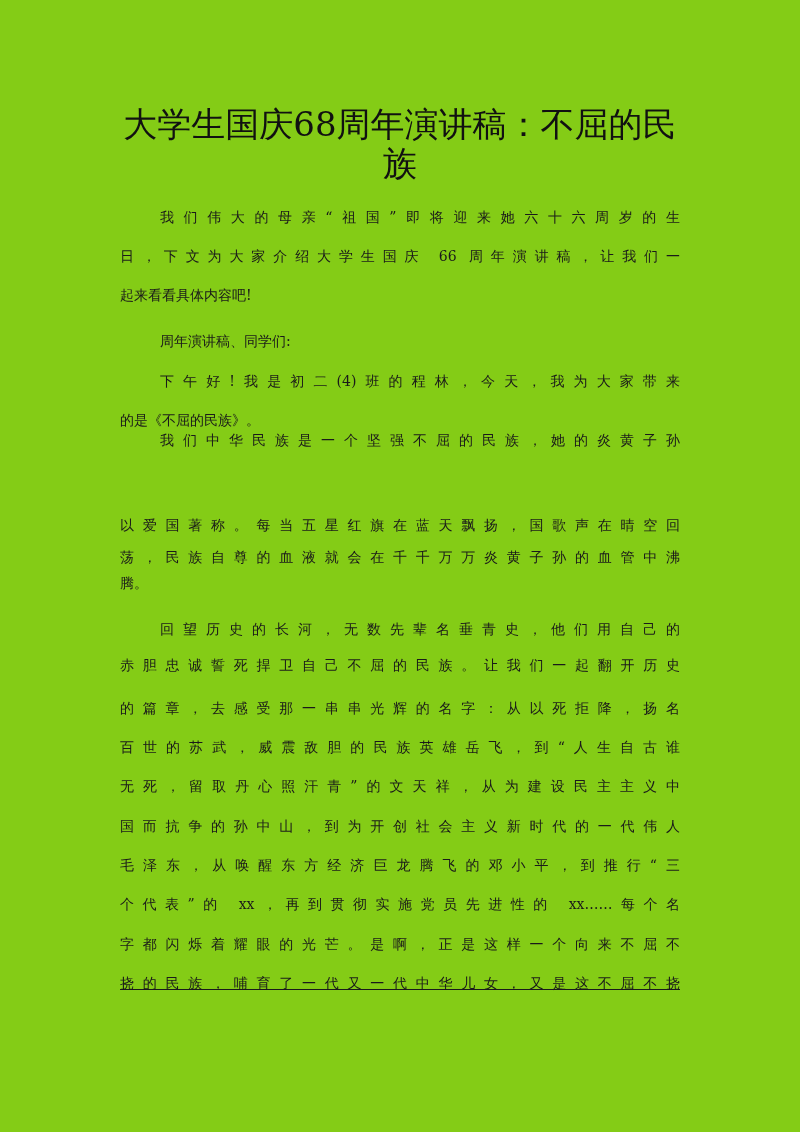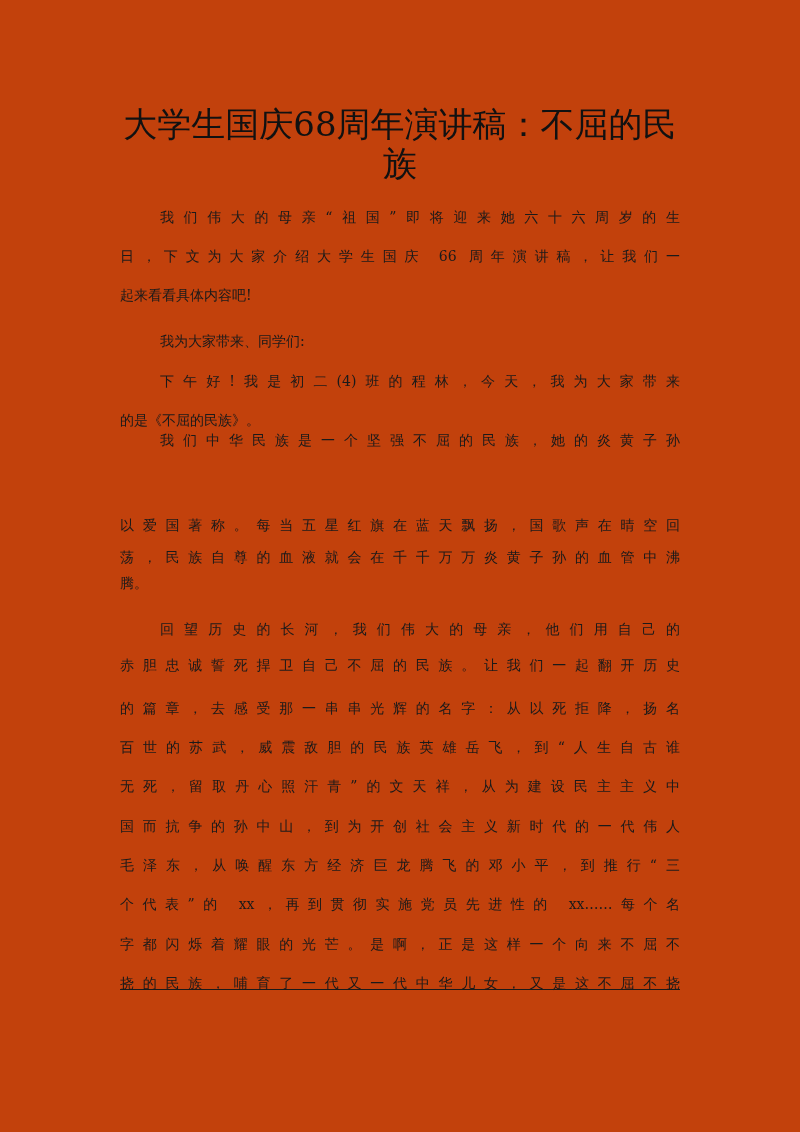--- a/index.html
+++ b/index.html
@@ -1,17 +1,17 @@
 <!DOCTYPE html>
 <html><head>
   <meta charset="utf-8">
   <style>
     html, body { margin: 0; padding: 0; background: #ffffff; }
     body { width: 800px; height: 1132px; position: relative; overflow: hidden; }
-    .page { position: absolute; left: 0; top: 0; width: 800px; height: 1132px; background: #c2410c; }
+    .page { position: absolute; left: 0; top: 0; width: 800px; height: 1132px; background: #84cc16; }
     .title {
       position: absolute; left: 0; width: 800px; text-align: center;
       font-family: "DejaVu Serif", "Liberation Serif", serif;
       font-size: 34px; color: #111; line-height: 40px; white-space: nowrap;
       letter-spacing: 0px;
     }
     .line {
       position: absolute; left: 120px; width: 560px;
       font-family: "DejaVu Serif", "Liberation Serif", serif;
       font-size: 14px; line-height: 26px; color: #1a1a1a;
@@ -28,37 +28,37 @@
   <div class="title" style="top:104px;">大学生国庆68周年演讲稿：不屈的民</div>
   <div class="title" style="top:143px;">族</div>
 
   <div>
     <div class="line indent" style="top:204px;">我们伟大的母亲“祖国”即将迎来她六十六周岁的生</div>
     <div class="line" style="top:243px;">日，下文为大家介绍大学生国庆 66 周年演讲稿，让我们一</div>
     <div class="line last" style="top:282px;">起来看看具体内容吧!</div>
   </div>
 
   <div>
-    <div class="line indent last" style="top:328px;">我为大家带来、同学们:</div>
+    <div class="line indent last" style="top:328px;">周年演讲稿、同学们:</div>
   </div>
 
   <div>
     <div class="line indent" style="top:368px;">下午好!我是初二(4)班的程林，今天，我为大家带来</div>
     <div class="line last" style="top:407px;">的是《不屈的民族》。</div>
   </div>
 
   <div>
     <div class="line indent" style="top:427px;">我们中华民族是一个坚强不屈的民族，她的炎黄子孙</div>
     <div class="line" style="top:512px;">以爱国著称。每当五星红旗在蓝天飘扬，国歌声在晴空回</div>
     <div class="line" style="top:531px;margin-top:13px;">荡，民族自尊的血液就会在千千万万炎黄子孙的血管中沸</div>
     <div class="line last" style="top:570px;">腾。</div>
   </div>
 
   <div>
-    <div class="line indent" style="top:616px;">回望历史的长河，我们伟大的母亲，他们用自己的</div>
+    <div class="line indent" style="top:616px;">回望历史的长河，无数先辈名垂青史，他们用自己的</div>
     <div class="line" style="top:652px;">赤胆忠诚誓死捍卫自己不屈的民族。让我们一起翻开历史</div>
     <div class="line" style="top:695px;">的篇章，去感受那一串串光辉的名字：从以死拒降，扬名</div>
     <div class="line" style="top:734px;">百世的苏武，威震敌胆的民族英雄岳飞，到“人生自古谁</div>
     <div class="line" style="top:773px;">无死，留取丹心照汗青”的文天祥，从为建设民主主义中</div>
     <div class="line" style="top:813px;">国而抗争的孙中山，到为开创社会主义新时代的一代伟人</div>
     <div class="line" style="top:852px;">毛泽东，从唤醒东方经济巨龙腾飞的邓小平，到推行“三</div>
     <div class="line" style="top:891px;">个代表”的 xx，再到贯彻实施党员先进性的 xx……每个名</div>
     <div class="line" style="top:931px;">字都闪烁着耀眼的光芒。是啊，正是这样一个向来不屈不</div>
     <div class="line" style="top:970px;text-decoration:underline;">挠的民族，哺育了一代又一代中华儿女，又是这不屈不挠</div>
   </div>

